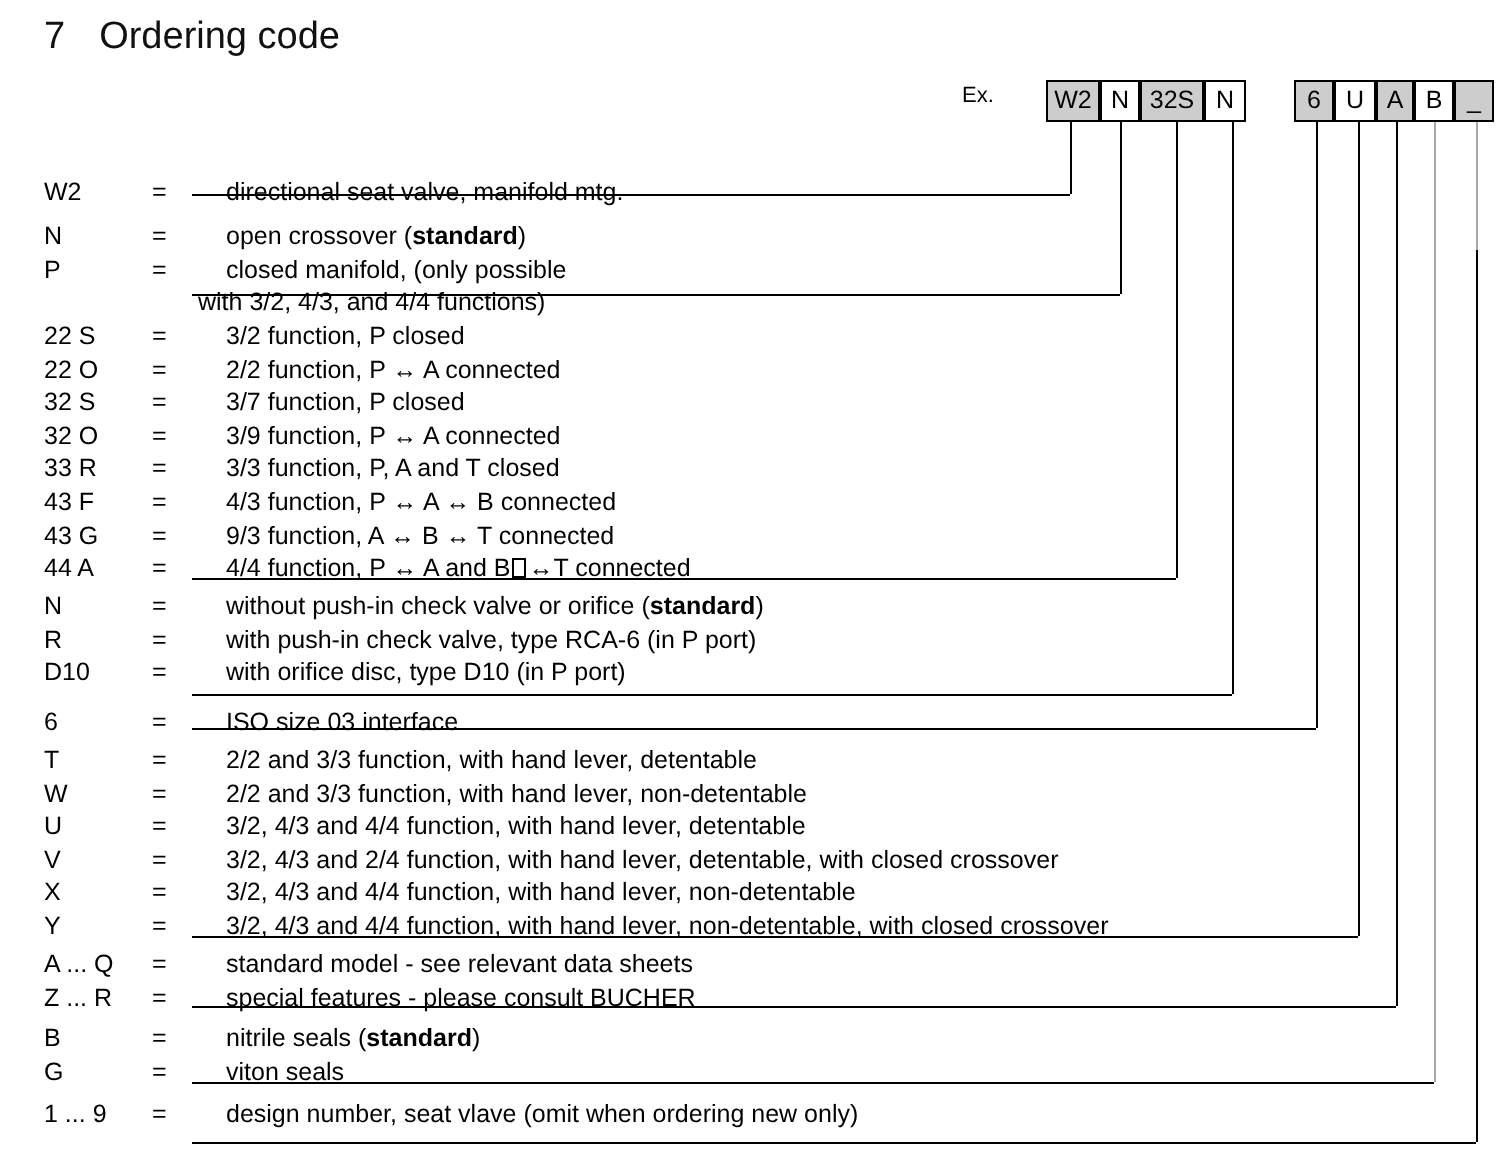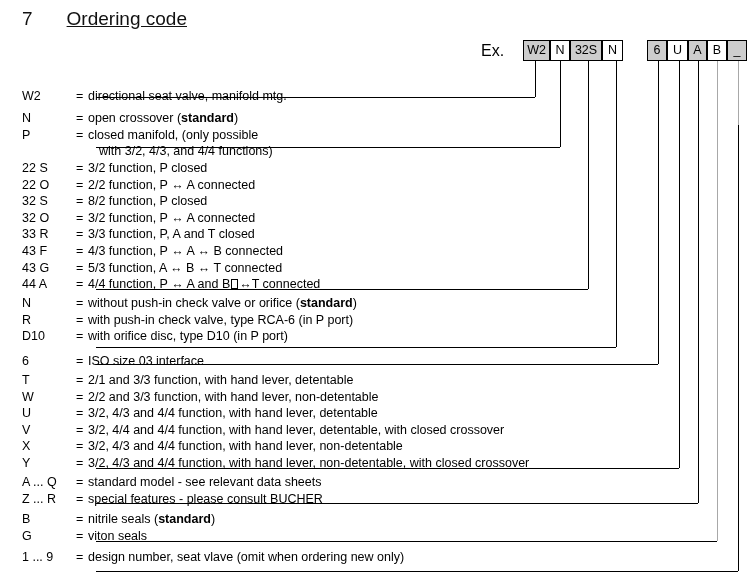--- a/index.html
+++ b/index.html
@@ -9,43 +9,43 @@
     font-family:"Liberation Sans", sans-serif;
     color:#000000;
     overflow:hidden;
     position:relative;
   }
   #page{position:absolute;left:0;top:0;width:751px;height:580px;}
 
   
   .hdr{position:absolute;left:22px;top:8px;display:flex;align-items:baseline;}
   .hdr-num{font-size:19px;font-weight:400;color:#111;}
-  .hdr-title{font-size:19px;font-weight:400;color:#111;margin-left:34px;text-decoration:underline;}
-
-  
-  .ex-label{position:absolute;left:481px;top:42px;font-size:16px;}
+  .hdr-title{font-size:19px;font-weight:400;color:#111;margin-left:17px;}
+
+  
+  .ex-label{position:absolute;left:481px;top:42px;font-size:11px;}
   .codebox{
     position:absolute;top:40px;height:21px;
     border:1.4px solid #000;
     box-sizing:border-box;
     display:flex;align-items:center;justify-content:center;
     font-size:12.5px;line-height:1;
     background:#ffffff;
   }
   .codebox.shaded{background:#cdcdcd;}
 
   
   .vline{position:absolute;width:0;border-left:1.2px solid #000;}
   .vline.grey{border-left-color:#a8a8a8;}
 
   
   .row{position:absolute;left:0;font-size:12.5px;line-height:16.5px;white-space:nowrap;}
   .row .code{position:absolute;left:22px;top:0;}
   .row .eq{position:absolute;left:76px;top:0;}
-  .row .desc{position:absolute;left:88px;top:0;}
+  .row .desc{position:absolute;left:113px;top:0;}
   .row .cont{position:absolute;left:99px;top:16.5px;}
   b{font-weight:700;}
 
   
   .sep{position:absolute;height:0;border-top:1.1px solid #000;left:96px;}
 
   .tofu{display:inline-block;width:7px;height:10px;border:1px solid #000;
         vertical-align:-1px;margin:0 1px;box-sizing:border-box;}
 </style>
 </head>
@@ -88,41 +88,41 @@
       <span class="desc">3/2 function, P closed</span>
     </div>
     <div class="row" style="top: 176.6px;">
       <span class="code">22 O</span>
       <span class="eq">=</span>
       <span class="desc">2/2 function, P ↔ A connected</span>
     </div>
     <div class="row" style="top: 193.2px;">
       <span class="code">32 S</span>
       <span class="eq">=</span>
-      <span class="desc">8/2 function, P closed</span>
+      <span class="desc">3/7 function, P closed</span>
     </div>
     <div class="row" style="top: 209.8px;">
       <span class="code">32 O</span>
       <span class="eq">=</span>
-      <span class="desc">3/2 function, P ↔ A connected</span>
+      <span class="desc">3/9 function, P ↔ A connected</span>
     </div>
     <div class="row" style="top: 226.4px;">
       <span class="code">33 R</span>
       <span class="eq">=</span>
       <span class="desc">3/3 function, P, A and T closed</span>
     </div>
     <div class="row" style="top: 243px;">
       <span class="code">43 F</span>
       <span class="eq">=</span>
       <span class="desc">4/3 function, P ↔ A ↔ B connected</span>
     </div>
     <div class="row" style="top: 259.6px;">
       <span class="code">43 G</span>
       <span class="eq">=</span>
-      <span class="desc">5/3 function, A ↔ B ↔ T connected</span>
+      <span class="desc">9/3 function, A ↔ B ↔ T connected</span>
     </div>
     <div class="row" style="top: 276.2px;">
       <span class="code">44 A</span>
       <span class="eq">=</span>
       <span class="desc">4/4 function, P ↔ A and B<span class="tofu"></span>↔T connected</span>
     </div>
     <div class="row" style="top: 295px;">
       <span class="code">N</span>
       <span class="eq">=</span>
       <span class="desc">without push-in check valve or orifice (<b>standard</b>)</span>
@@ -138,36 +138,36 @@
       <span class="desc">with orifice disc, type D10 (in P port)</span>
     </div>
     <div class="row" style="top: 353px;">
       <span class="code">6</span>
       <span class="eq">=</span>
       <span class="desc">ISO size 03 interface</span>
     </div>
     <div class="row" style="top: 372px;">
       <span class="code">T</span>
       <span class="eq">=</span>
-      <span class="desc">2/1 and 3/3 function, with hand lever, detentable</span>
+      <span class="desc">2/2 and 3/3 function, with hand lever, detentable</span>
     </div>
     <div class="row" style="top: 388.6px;">
       <span class="code">W</span>
       <span class="eq">=</span>
       <span class="desc">2/2 and 3/3 function, with hand lever, non-detentable</span>
     </div>
     <div class="row" style="top: 405.2px;">
       <span class="code">U</span>
       <span class="eq">=</span>
       <span class="desc">3/2, 4/3 and 4/4 function, with hand lever, detentable</span>
     </div>
     <div class="row" style="top: 421.8px;">
       <span class="code">V</span>
       <span class="eq">=</span>
-      <span class="desc">3/2, 4/4 and 4/4 function, with hand lever, detentable, with closed crossover</span>
+      <span class="desc">3/2, 4/3 and 2/4 function, with hand lever, detentable, with closed crossover</span>
     </div>
     <div class="row" style="top: 438.4px;">
       <span class="code">X</span>
       <span class="eq">=</span>
       <span class="desc">3/2, 4/3 and 4/4 function, with hand lever, non-detentable</span>
     </div>
     <div class="row" style="top: 455px;">
       <span class="code">Y</span>
       <span class="eq">=</span>
       <span class="desc">3/2, 4/3 and 4/4 function, with hand lever, non-detentable, with closed crossover</span>

